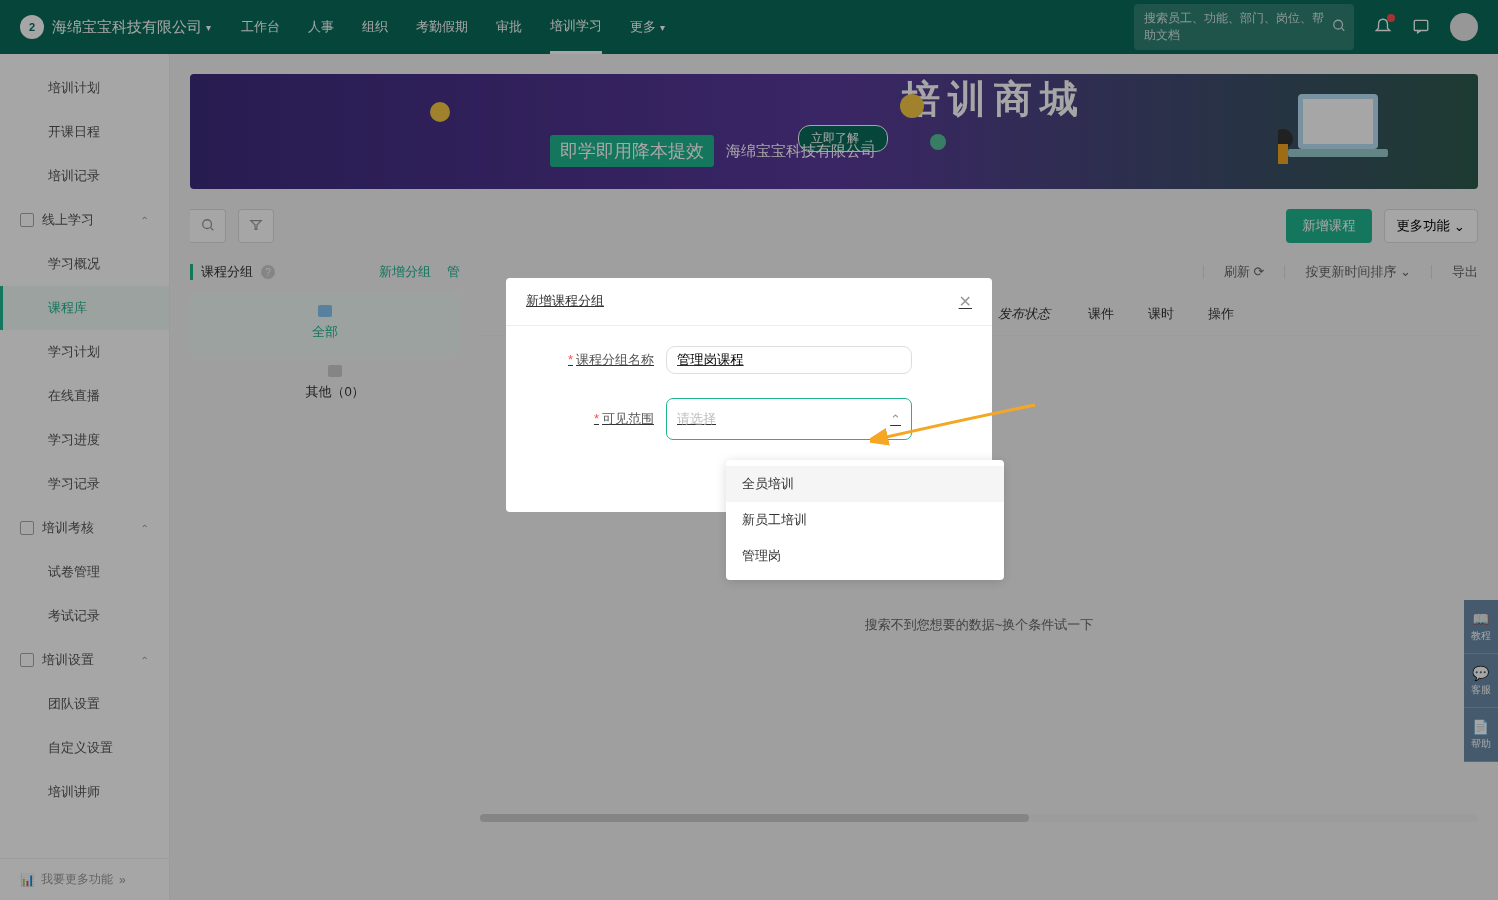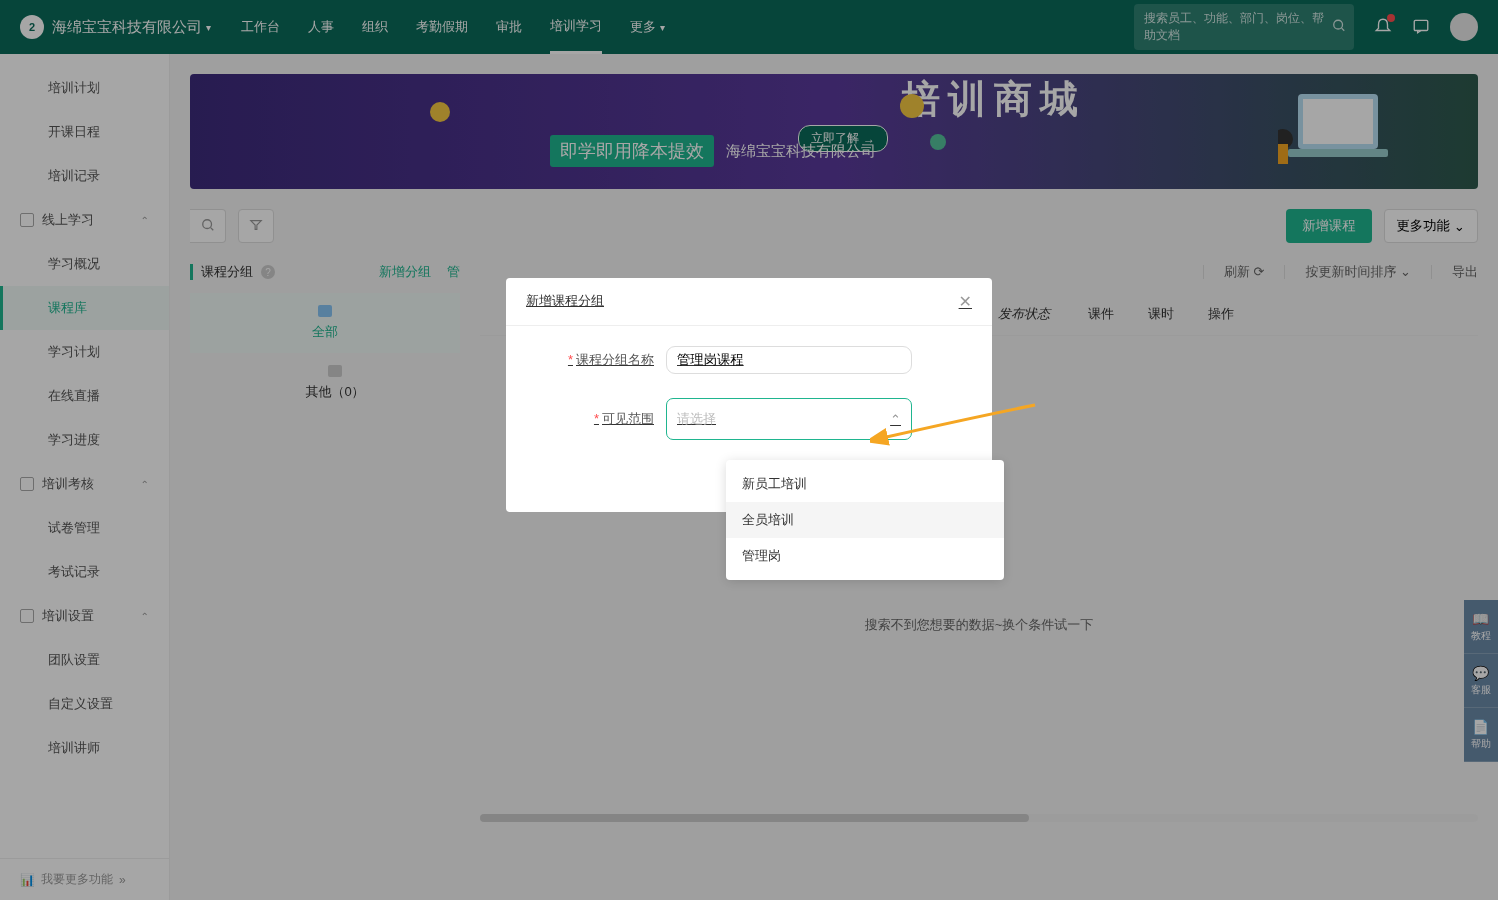--- a/index.html
+++ b/index.html
@@ -161,20 +161,21 @@
       <div class="side-group">
           <span class="grp-icon"></span>
           <span>线上学习</span>
           <span class="chev">⌃</span>
         </div>
       <div class="side-item">学习概况</div>
       <div class="side-item active">课程库</div>
       <div class="side-item">学习计划</div>
       <div class="side-item">在线直播</div>
       <div class="side-item">学习进度</div>
+      <div class="side-item">学习记录</div>
       <div class="side-group">
           <span class="grp-icon"></span>
           <span>培训考核</span>
           <span class="chev">⌃</span>
         </div>
       <div class="side-item">试卷管理</div>
       <div class="side-item">考试记录</div>
       <div class="side-group">
           <span class="grp-icon"></span>
           <span>培训设置</span>
@@ -316,22 +317,22 @@
           <span class="select-chev">⌃</span>
         </div>
       </div>
     </div>
     <div class="modal-foot">
       <button class="btn-primary">确认</button>
     </div>
   </div>
 
   <div class="dropdown-list">
+    <div class="dropdown-option hover">全员培训</div>
     <div class="dropdown-option">新员工培训</div>
-    <div class="dropdown-option hover">全员培训</div>
     <div class="dropdown-option">管理岗</div>
   </div>
 </div>
 
 <div class="arrow-anno">
   <svg width="170" height="50" viewBox="0 0 170 50">
     <defs>
         <marker id="ah" markerWidth="10" markerHeight="10" refX="2" refY="3" orient="auto">
           <path d="M0,0 L0,6 L8,3 Z" fill="#f5a623"></path>
         </marker>

